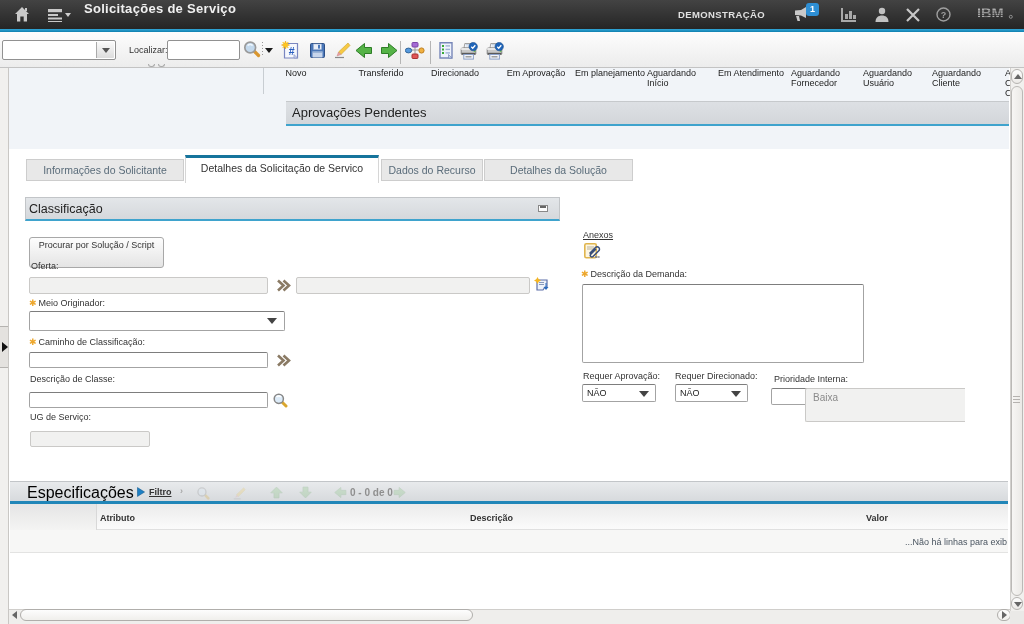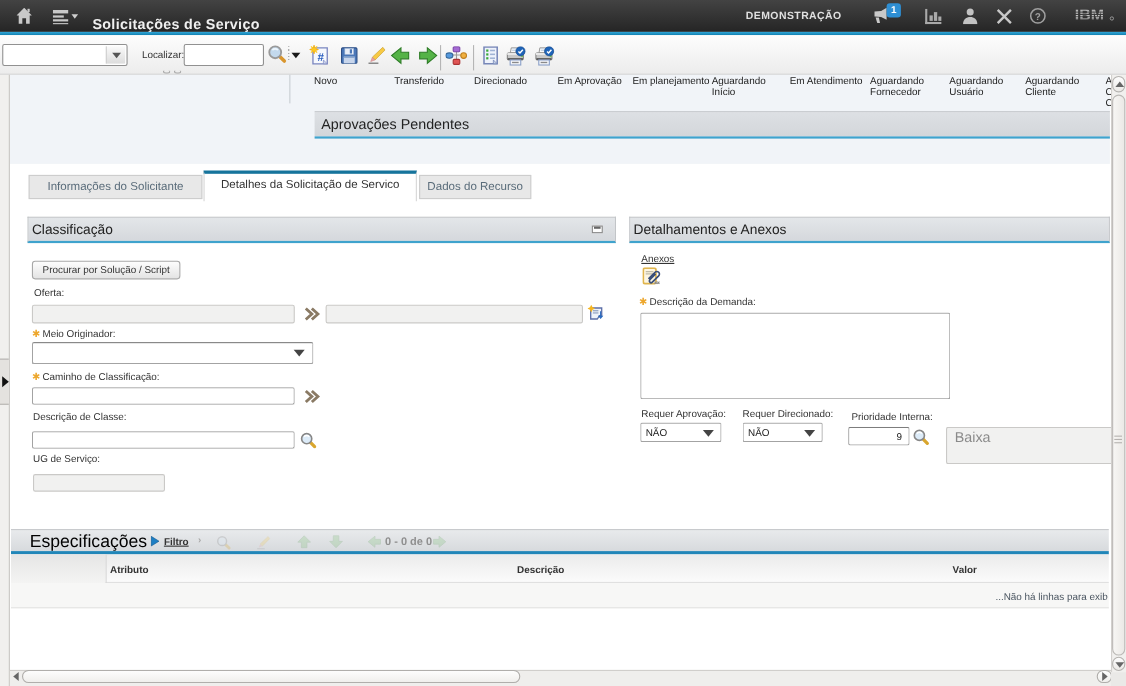--- a/index.html
+++ b/index.html
@@ -1,21 +1,21 @@
 <!DOCTYPE html>
 <html><head><meta charset="utf-8"><title>Solicitações de Serviço</title>
 <style>
 *{box-sizing:border-box;margin:0;padding:0}
 body{margin:0;font-family:"Liberation Sans",sans-serif}
 #page{position:relative;width:1024px;height:624px;background:#fff;overflow:hidden;font-family:"Liberation Sans",sans-serif}
 .abs{position:absolute}
 
 #topbar{left:0;top:0;width:1024px;height:29px;background:linear-gradient(#434343,#252525)}
 #bluebar{left:0;top:29px;width:1024px;height:3px;background:linear-gradient(#33a7d8,#0f7fae)}
-#title{left:84px;top:14px;color:#f0f0f0;font-size:13px;font-weight:bold;letter-spacing:.3px}
+#title{left:84px;top:1px;color:#f0f0f0;font-size:13px;font-weight:bold;letter-spacing:.3px}
 #demo{left:678px;top:9px;color:#e0e0e0;font-size:9.5px;font-weight:bold;letter-spacing:.4px}
 
 #toolbar{left:0;top:32px;width:1024px;height:36px;background:linear-gradient(#fdfdfd,#ececec);border-bottom:1px solid #c3c3c3}
 .tbicon{top:42px;width:17px;height:17px}
 #combo{left:2px;top:40px;width:114px;height:20px;background:#fff;border:1px solid #919191;border-radius:2px}
 #combobtn{right:1px;top:1px;width:18px;height:16px;position:absolute;background:linear-gradient(#fafafa,#dcdcdc);border-left:1px solid #aaa;border-radius:0 1px 1px 0}
 .caret{width:0;height:0;border-left:4px solid transparent;border-right:4px solid transparent;border-top:5px solid #555;position:absolute}
 .bigcaret{width:0;height:0;border-left:5.5px solid transparent;border-right:5.5px solid transparent;border-top:6.5px solid #444;position:absolute}
 #lbl-localizar{left:129px;top:45px;font-size:9px;color:#333}
 #findbox{left:167px;top:40px;width:73px;height:20px;background:#fff;border:1px solid #919191;border-radius:2px}
@@ -235,26 +235,27 @@
   <div class="abs st" style="left:791px;width:70px;text-align:left">Aguardando<br>Fornecedor</div>
   <div class="abs st" style="left:863px;width:70px;text-align:left">Aguardando<br>Usuário</div>
   <div class="abs st" style="left:932px;width:70px;text-align:left">Aguardando<br>Cliente</div>
   <div class="abs st" style="left:1005px;width:6px;overflow:hidden;text-align:left">Aguardando<br>Confirmação<br>Cliente</div>
 
   <div class="abs" id="aprov">Aprovações Pendentes</div>
 
   <div class="abs tab" style="left:26px;width:158px">Informações do Solicitante</div>
   <div class="abs tab" id="tab2" style="left:185px;width:194px">Detalhes da Solicitação de Servico</div>
   <div class="abs tab" style="left:381px;width:102px">Dados do Recurso</div>
+  <div class="abs tab" style="left:484px;width:149px">Detalhes da Solução</div>
 
   <div class="abs sechead" style="left:25px;top:197px;width:535px">
     <div class="t">Classificação</div>
       <div class="minbox"></div>
   </div>
-  <div class="abs" style="left:29px;top:237px;width:135px;height:17px;background:linear-gradient(#fdfdfd,#e4e4e4);border:1px solid #a8a8a8;border-radius:3px;font-size:9px;color:#333;text-align:center;line-height:15px;white-space:nowrap">Procurar por Solução / Script</div>
+  <div class="abs" style="left:29px;top:237px;width:135px;height:31px;background:linear-gradient(#fdfdfd,#e4e4e4);border:1px solid #a8a8a8;border-radius:3px;font-size:9px;color:#333;text-align:center;line-height:15px;white-space:nowrap">Procurar por Solução / Script</div>
   <div class="abs lbl" style="left:31px;top:261px">Oferta:</div>
   <div class="abs dis" style="left:29px;top:277px;width:239px;height:17px"></div>
   <svg class="abs" style="left:276px;top:279px" width="15" height="13" viewBox="0 0 15 13">
       <path d="M2 1.5 L7.5 6.5 L2 11.5 M7.5 1.5 L13 6.5 L7.5 11.5" fill="none" stroke="#8a7a64" stroke-width="2.6"></path>
     </svg>
   <div class="abs dis" style="left:296px;top:277px;width:234px;height:17px"></div>
 
   <svg class="abs" style="left:534px;top:277px" width="15" height="15" viewBox="0 0 15 15">
     <path d="M3 3 L13 3 L13 10 L11 10 L9 13 L3 13 Z" fill="#eef2fa" stroke="#5c6fa8" stroke-width="1.2"></path>
     <rect x="5" y="5" width="5" height="1" fill="#8899bb"></rect>
@@ -274,23 +275,20 @@
   <div class="abs lbl" style="left:30px;top:374px">Descrição de Classe:</div>
   <div class="abs in" style="left:29px;top:392px;width:239px;height:16px"></div>
   <svg class="abs" style="left:272px;top:392px" width="16" height="16" viewBox="0 0 16 16">
     <path d="M10.2 10.2 L14 14" stroke="#d9a62e" stroke-width="3" stroke-linecap="round"></path>
     <circle cx="6.8" cy="6.8" r="4.6" fill="#dcebf8" stroke="#878787" stroke-width="1.5"></circle>
     <path d="M4.5 5 a3 3 0 0 1 4.5 0" fill="none" stroke="#fff" stroke-width="1.4"></path>
   </svg>
   <div class="abs lbl" style="left:30px;top:412px">UG de Serviço:</div>
   <div class="abs dis" style="left:30px;top:431px;width:120px;height:16px"></div>
 
-  <div class="abs sechead" style="left:572px;top:197px;width:437px">
-    <div class="t">Detalhamentos e Anexos</div>
-  </div>
   <div class="abs lbl" style="left:583px;top:230px;text-decoration:underline">Anexos</div>
 
   <svg class="abs" style="left:584px;top:243px" width="17" height="17" viewBox="0 0 17 17">
     <rect x="0.8" y="0.8" width="11.5" height="14" rx="1.5" fill="#fdf6e2" stroke="#e0b54e" stroke-width="1.6"></rect>
     <rect x="3" y="3.5" width="7" height="1" fill="#b8b2a0"></rect>
       <rect x="3" y="5.5" width="7" height="1" fill="#b8b2a0"></rect>
     <path d="M5.5 10.5 L11.5 4.5 a2.3 2.3 0 0 1 3.3 3.3 L9 13.5 a1.5 1.5 0 0 1 -2.2-2.2 L12 6" fill="none" stroke="#3a4f7a" stroke-width="1.5"></path>
     <path d="M11 13 l2 2 m-2 0 l2-2 M13.5 13 l2 2 m-2 0 l2-2" stroke="#8a8a8a" stroke-width="1"></path>
   </svg>
   <div class="abs lbl" style="left:581px;top:269px"><span class="star">✱</span>Descrição da Demanda:</div>
@@ -299,21 +297,21 @@
   <div class="abs lbl" style="left:675px;top:371px">Requer Direcionado:</div>
   <div class="abs lbl" style="left:774px;top:374px">Prioridade Interna:</div>
   <div class="abs sel" style="left:582px;top:384px;width:74px;height:18px;font-size:9px;color:#222;line-height:17px;padding-left:4px">NÃO<div class="bigcaret" style="right:6px;top:6px"></div></div>
   <div class="abs sel" style="left:675px;top:384px;width:73px;height:18px;font-size:9px;color:#222;line-height:17px;padding-left:4px">NÃO<div class="bigcaret" style="right:6px;top:6px"></div></div>
   <div class="abs in" style="left:771px;top:388px;width:56px;height:17px;font-size:9px;color:#222;line-height:16px;text-align:right;padding-right:6px">9</div>
   <svg class="abs" style="left:829px;top:389px" width="16" height="16" viewBox="0 0 16 16">
     <path d="M10.2 10.2 L14 14" stroke="#d9a62e" stroke-width="3" stroke-linecap="round"></path>
     <circle cx="6.8" cy="6.8" r="4.6" fill="#dcebf8" stroke="#878787" stroke-width="1.5"></circle>
     <path d="M4.5 5 a3 3 0 0 1 4.5 0" fill="none" stroke="#fff" stroke-width="1.4"></path>
   </svg>
-  <div class="abs dis" style="left:860px;top:388px;width:160px;height:34px;font-size:13px;color:#8a8a8a;line-height:17px;padding-left:7px;border-radius:2px 0 0 2px;border-right:none">Baixa</div>
+  <div class="abs dis" style="left:805px;top:388px;width:160px;height:34px;font-size:10px;color:#8a8a8a;line-height:17px;padding-left:7px;border-radius:2px 0 0 2px;border-right:none">Baixa</div>
 
   <div class="abs" id="esphead"></div>
   <div class="abs" id="esptitle">Especificações</div>
   <svg class="abs" style="left:137px;top:487px" width="8" height="10" viewBox="0 0 9 11">
       <path d="M0.5 0.5 L8.5 5.5 L0.5 10.5 Z" fill="#1d7fc4" stroke="#11568a" stroke-width=".6"></path>
     </svg>
   <div class="abs" style="left:149px;top:487px;font-size:9px;font-weight:bold;color:#333;text-decoration:underline">Filtro</div>
   <div class="abs" style="left:180px;top:486px;font-size:9px;color:#a8a8a8;font-weight:bold">›</div>
   <svg class="abs" style="left:196px;top:486px;opacity:.25" width="14" height="14" viewBox="0 0 16 16">
     <path d="M10.2 10.2 L14 14" stroke="#d9a62e" stroke-width="3" stroke-linecap="round"></path>

